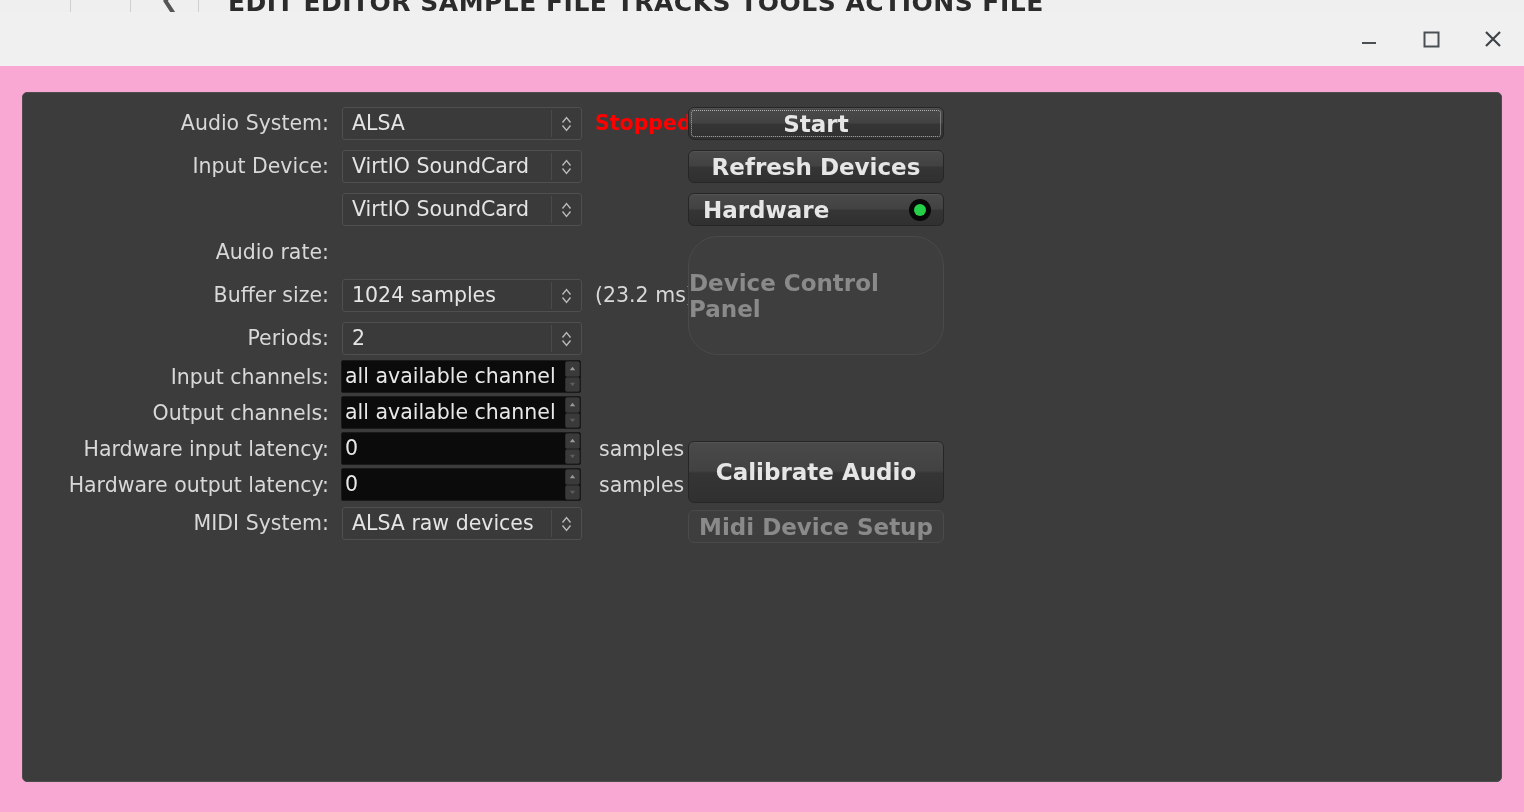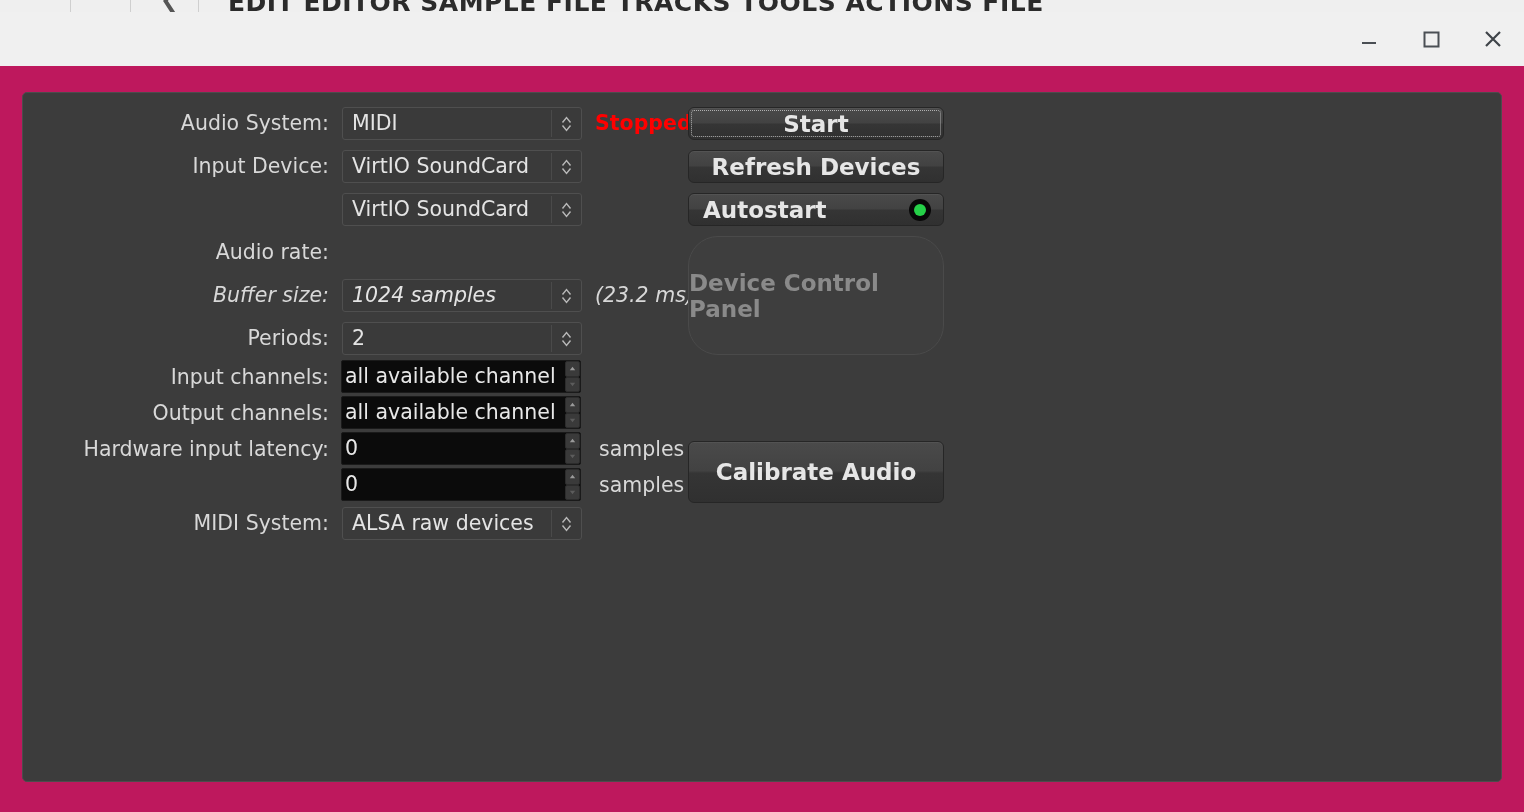--- a/index.html
+++ b/index.html
@@ -80,21 +80,21 @@
     cursor: pointer;
   }
   .win-btn svg { display: block; }
 
   
   .main {
     position: absolute;
     left: 0; top: 66px;
     width: 1524px;
     height: 746px;
-    background: #be185d;
+    background: #f9a8d4;
   }
 
   .panel {
     position: absolute;
     left: 22px;
     top: 26px;
     width: 1480px;
     height: 690px;
     border: 1px solid #4c4c4c;
     border-radius: 5px;
@@ -324,21 +324,21 @@
 </div>
 
 <div class="main">
   <div class="panel">
 
     <div class="form" style="left:14px; top:12px;">
 
       <div class="row" style="top:0px;">
         <div class="lbl">Audio System:</div>
         <div class="combo">
-          <div class="ctext">MIDI</div>
+          <div class="ctext">ALSA</div>
           <div class="csep"></div>
           <div class="carrows">
             <svg width="13" height="20" viewBox="0 0 13 20">
                 <path d="M2.5 8.5 L6.5 3.5 L10.5 8.5 M2.5 11.5 L6.5 16.5 L10.5 11.5" fill="none" stroke="#b9b9b9" stroke-width="1.4"></path>
               </svg>
           </div>
         </div>
         <div class="status" style="color:#ff0000;">Stopped</div>
       </div>
 
@@ -364,21 +364,21 @@
                 <path d="M2.5 8.5 L6.5 3.5 L10.5 8.5 M2.5 11.5 L6.5 16.5 L10.5 11.5" fill="none" stroke="#b9b9b9" stroke-width="1.4"></path>
               </svg>
           </div>
         </div>
       </div>
 
       <div class="row" style="top:129px;">
         <div class="lbl">Audio rate:</div>
       </div>
 
-      <div class="row" style="top:172px;font-style:italic;">
+      <div class="row" style="top:172px;">
         <div class="lbl">Buffer size:</div>
         <div class="combo">
           <div class="ctext">1024 samples</div>
           <div class="csep"></div>
           <div class="carrows">
             <svg width="13" height="20" viewBox="0 0 13 20">
                 <path d="M2.5 8.5 L6.5 3.5 L10.5 8.5 M2.5 11.5 L6.5 16.5 L10.5 11.5" fill="none" stroke="#b9b9b9" stroke-width="1.4"></path>
               </svg>
           </div>
         </div>
@@ -450,20 +450,21 @@
               <svg width="7" height="5" viewBox="0 0 7 5">
                   <path d="M3.5 4.2 L0.8 0.8 L6.2 0.8 Z" fill="#5c5c5c"></path>
                 </svg>
             </div>
           </div>
         </div>
         <div class="suffix" style="left:562px;">samples</div>
       </div>
 
       <div class="row" style="top:362px;">
+        <div class="lbl">Hardware output latency:</div>
         <div class="darkfield">
           <div class="dtext">0</div>
           <div class="spinbtns">
             <div class="spinbtn">
               <svg width="7" height="5" viewBox="0 0 7 5">
                   <path d="M3.5 0.8 L6.2 4.2 L0.8 4.2 Z" fill="#9a9a9a"></path>
                 </svg>
             </div>
             <div class="spinbtn">
               <svg width="7" height="5" viewBox="0 0 7 5">
@@ -488,25 +489,26 @@
         </div>
       </div>
 
     </div>
 
     <div class="btn focused" style="left:665px; top:14px; width:256px; height:33px;">Start</div>
 
     <div class="btn" style="left:665px; top:57px; width:256px; height:33px;">Refresh Devices</div>
 
     <div class="btn toggle" style="left:665px; top:100px; width:256px; height:33px;">
-      <span>Autostart</span>
+      <span>Hardware</span>
       <span class="led">
         <span class="led-core" style="background:#25d048;"></span>
       </span>
     </div>
 
     <div class="btn disabled" style="left:665px; top:143px; width:256px; height:119px;border-radius:30px;">Device Control Panel</div>
 
     <div class="btn" style="left:665px; top:348px; width:256px; height:62px;">Calibrate Audio</div>
 
+    <div class="btn disabled" style="left:665px; top:417px; width:256px; height:33px;">Midi Device Setup</div>
 
   </div>
 </div>
 
 </body></html>

